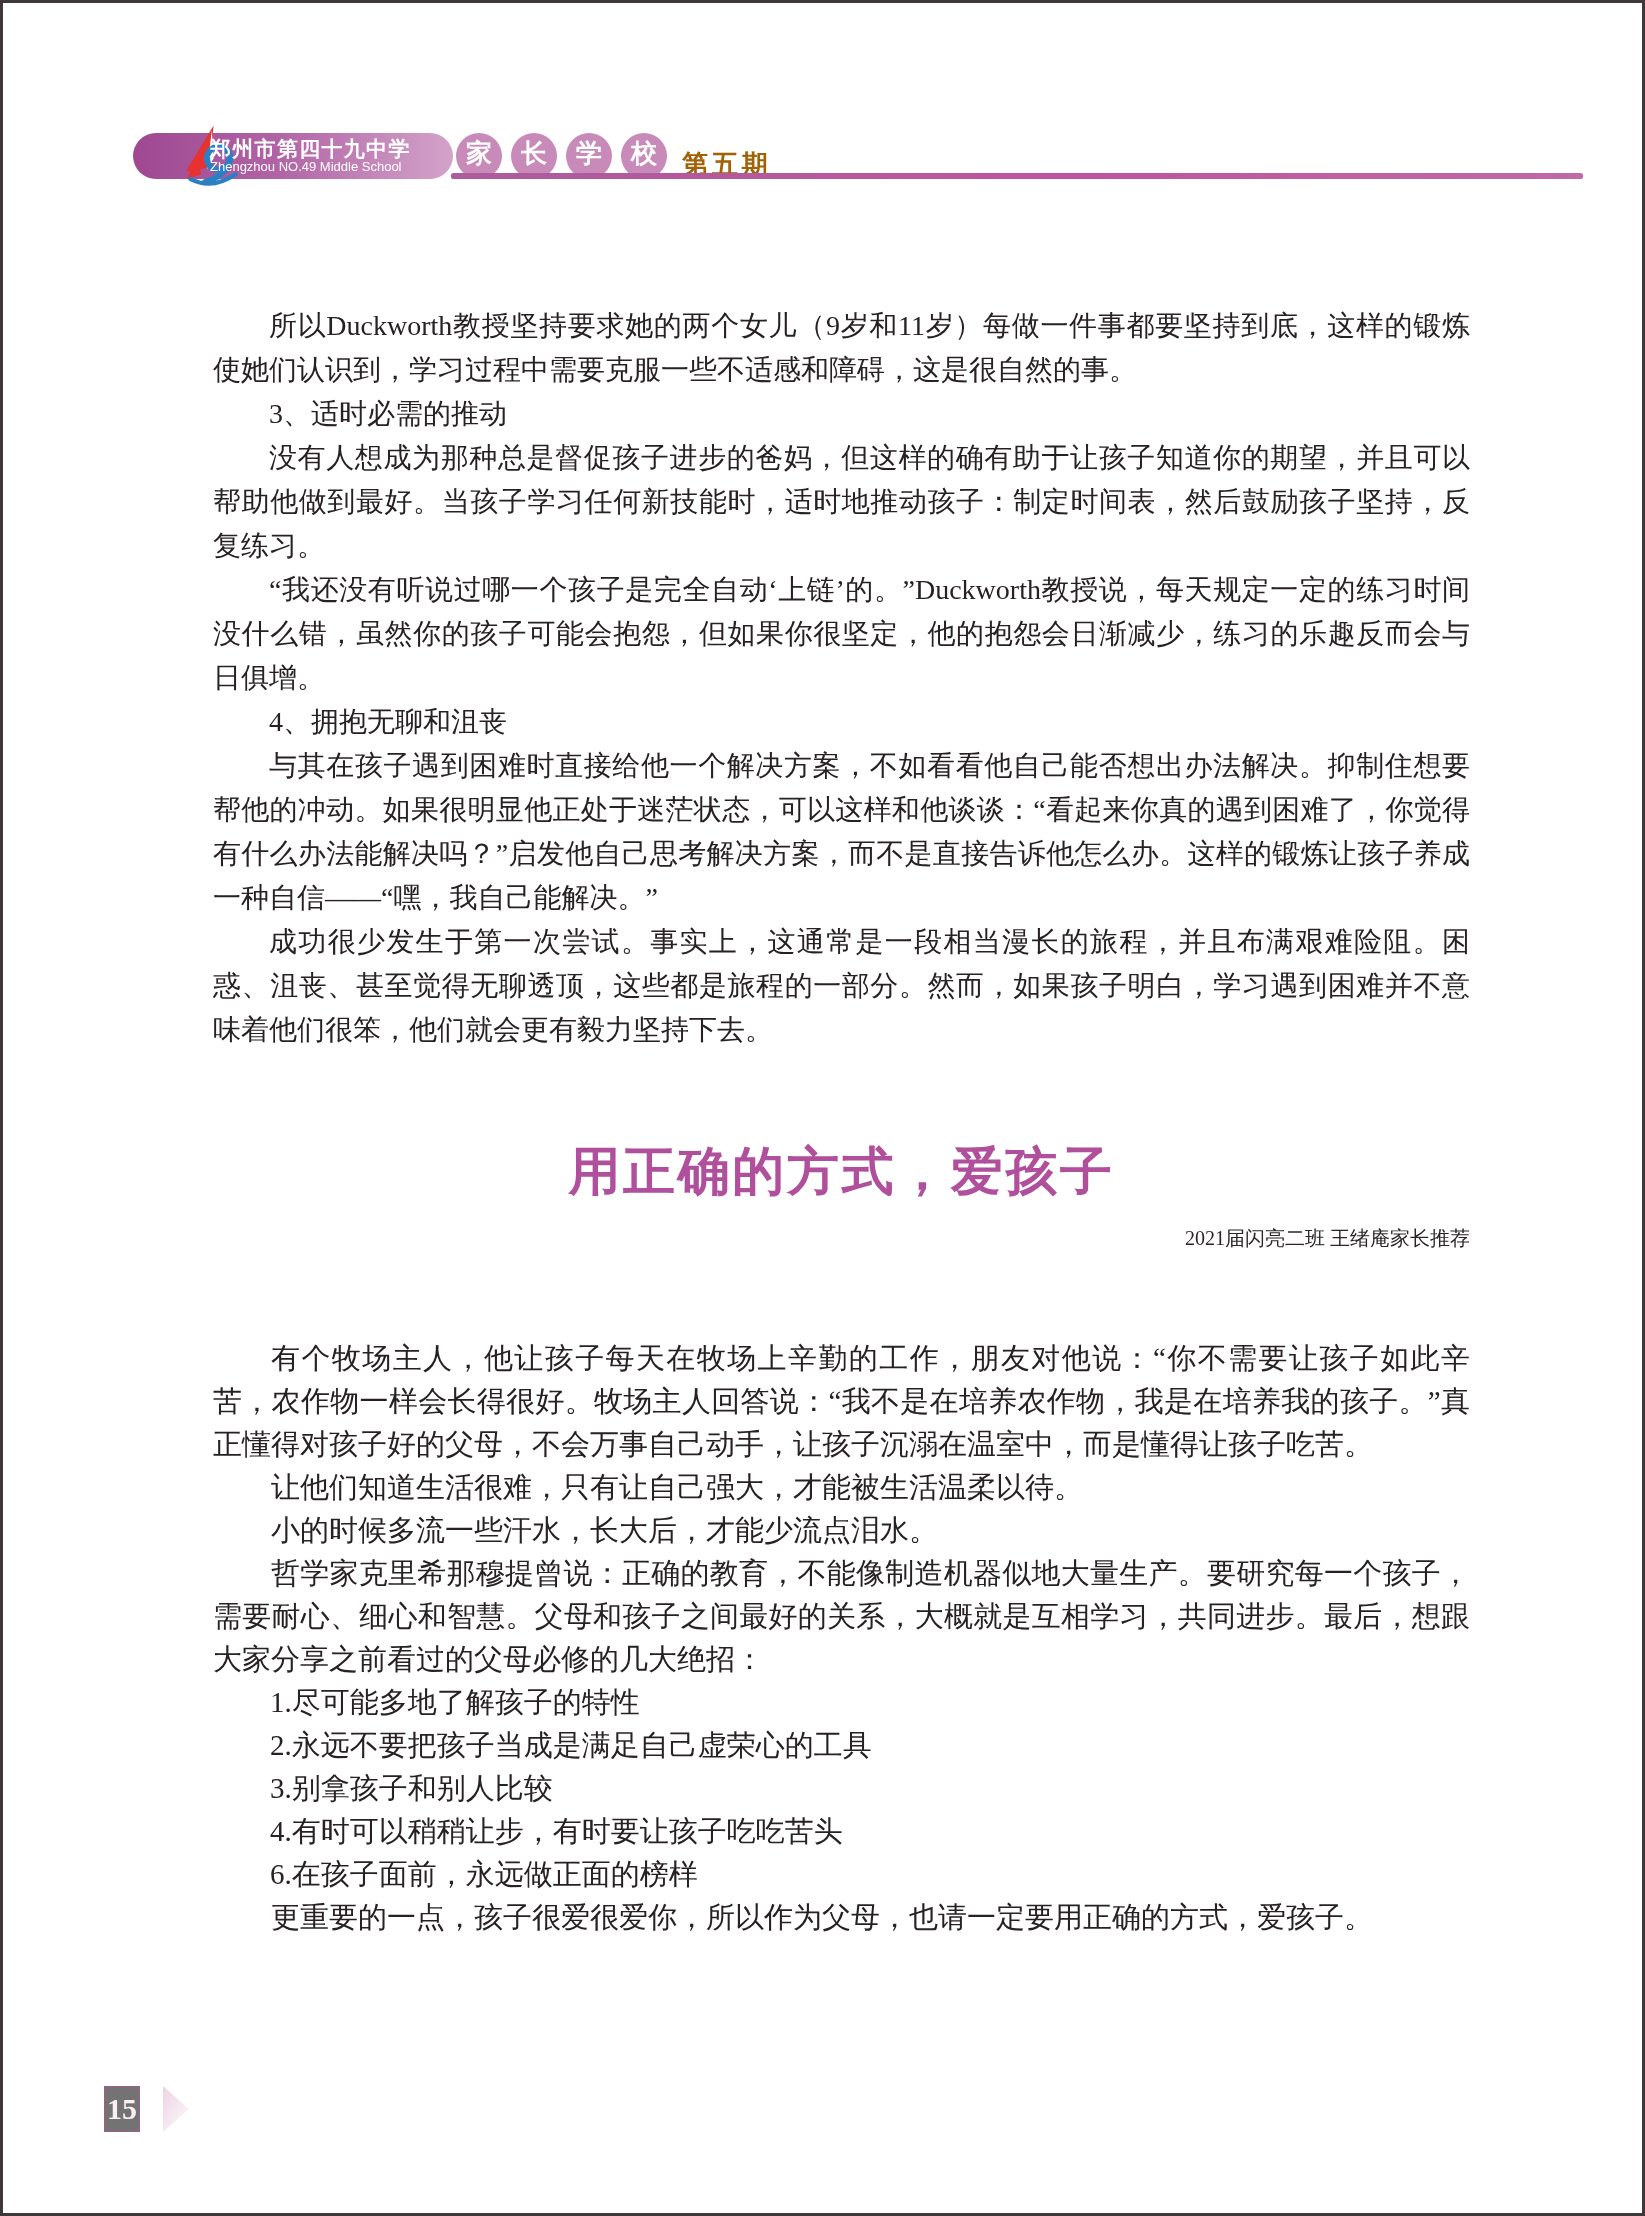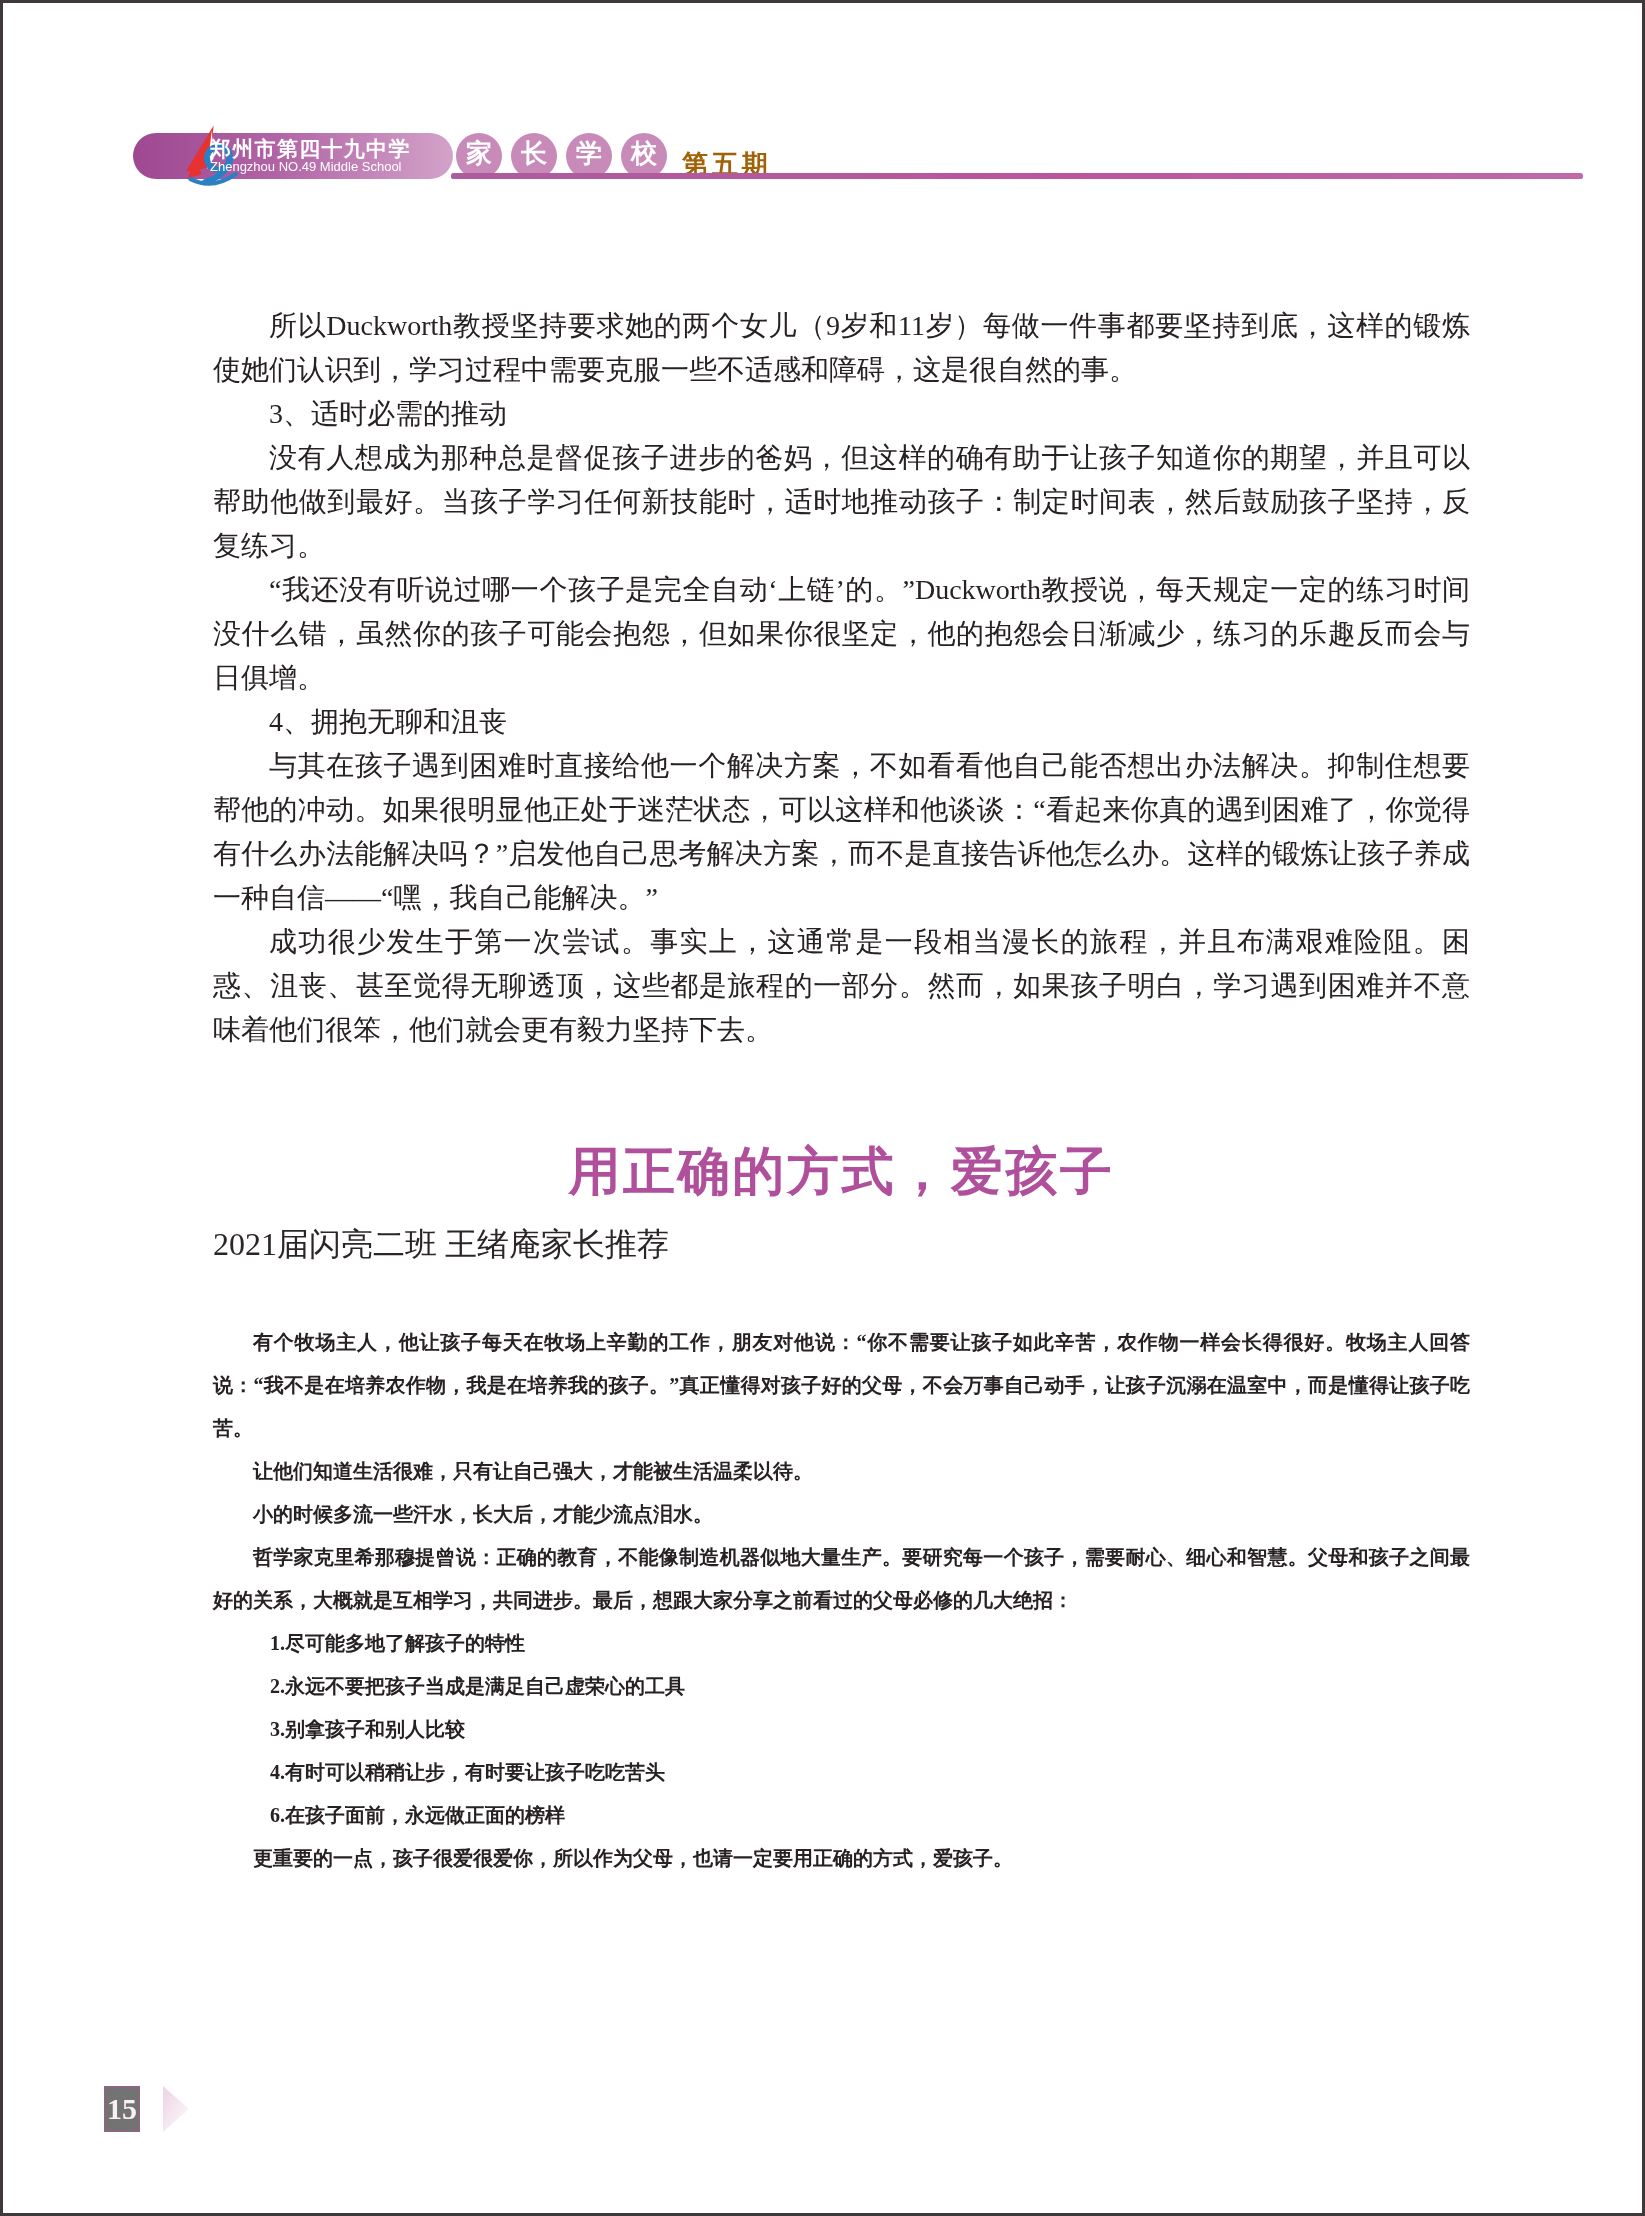--- a/index.html
+++ b/index.html
@@ -43,24 +43,24 @@
     font-size:28px;line-height:44px;text-align:justify;
   }
   .article-1 p{margin:0;text-indent:2em;}
 
   .article-2{position:absolute;left:213px;top:1146px;width:1257px;}
   .article-title{
     margin:0;text-align:center;font-size:52px;line-height:1;
     font-weight:bold;color:#b0509c;letter-spacing:2.6px;
   }
   .article-byline{
-    margin:30px 0 0 0;text-align:left;font-size:32px;line-height:1;color:#2b2527;
+    margin:30px 0 0 0;text-align:right;font-size:20px;line-height:1;color:#2b2527;
   }
   .article-2 .body-block{
-    margin-top:61px;font-size:20px;line-height:43px;text-align:justify;font-weight:bold;
+    margin-top:89px;font-size:29px;line-height:43px;text-align:justify;
   }
   .article-2 .body-block p{margin:0;text-indent:2em;}
   .tip-list{margin:0;}
   .tip-item{margin-left:57px;}
 
   
   .page-num-badge{
     position:absolute;left:104px;top:2086px;width:36px;height:46px;
     background:#737373;border:1.9px solid #a25a8e;box-sizing:border-box;
     color:#fbeff6;font-size:30px;font-weight:bold;text-align:center;line-height:43px;

